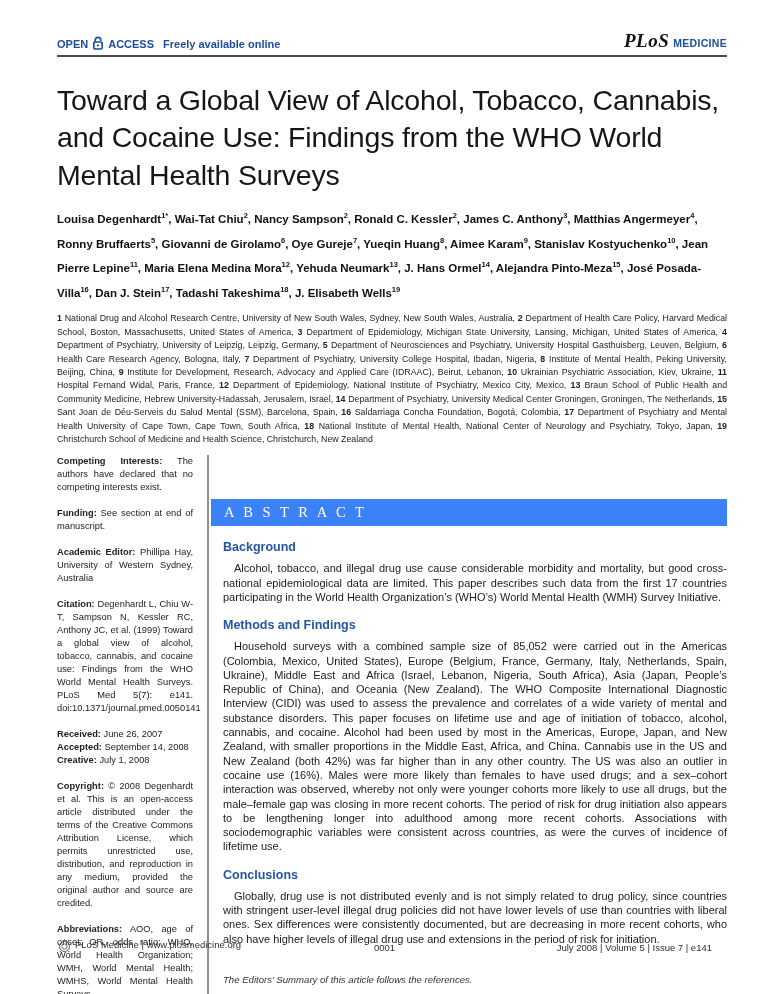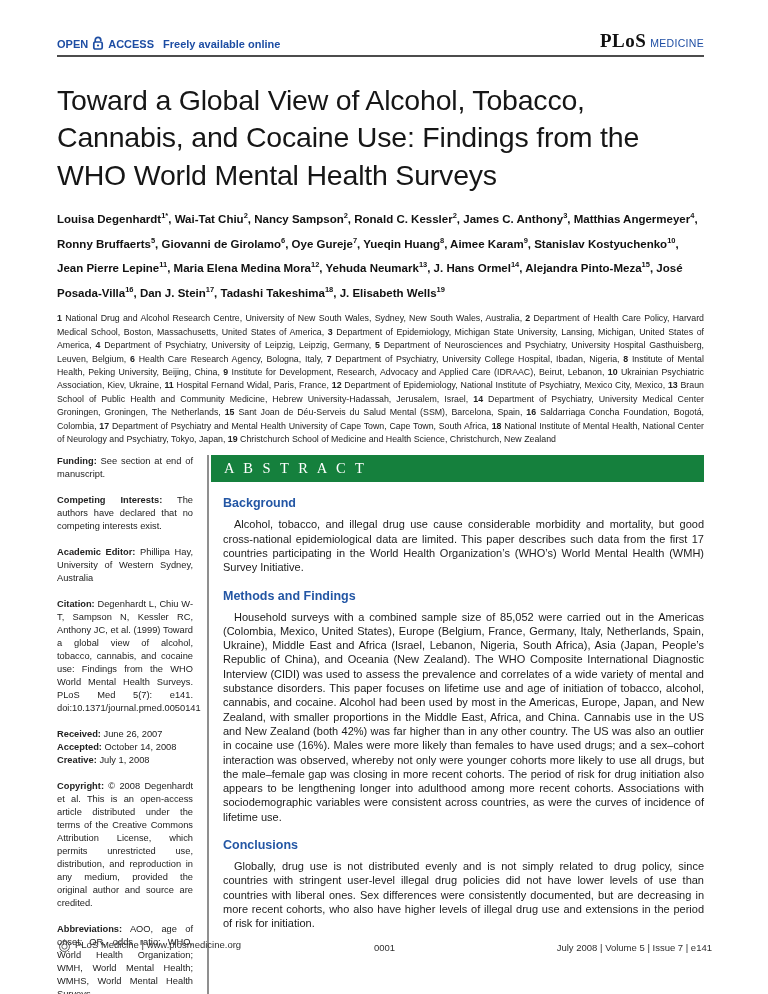--- a/index.html
+++ b/index.html
@@ -1,45 +1,45 @@
 <!DOCTYPE html>
 <html><head>
 <meta charset="utf-8">
 <style>
   * { margin: 0; padding: 0; box-sizing: border-box; }
   html, body { width: 768px; height: 994px; background: #ffffff; overflow: hidden; }
   body { font-family: "Liberation Sans", sans-serif; color: #1c1c1c; position: relative; }
-  .page { padding: 30px 64px 0 57px; position: relative; height: 994px; }
+  .page { padding: 30px 41px 0 57px; position: relative; height: 994px; }
 
   
   .topbar { display: flex; justify-content: space-between; align-items: flex-end; }
   .open-access { color: #1d4da3; font-size: 11px; font-weight: bold; display: flex; align-items: center; gap: 4px; }
   .open-access .freely { margin-left: 5px; }
   .lock { display: inline-block; }
   .journal-logo { display: flex; align-items: baseline; gap: 4px; }
-  .journal-logo .plos { font-family: "Liberation Serif", serif; font-size: 19px; font-weight: bold; color: #111; letter-spacing: 0.5px; }
-  .journal-logo .med { font-size: 10.5px; font-weight: normal; color: #1d4da3; letter-spacing: 0.3px; }
+  .journal-logo .plos { font-family: "Liberation Serif", serif; font-size: 19px; font-weight: bold; color: #111; letter-spacing: 0.5px; font-style: italic; }
+  .journal-logo .med { font-size: 10.5px; font-weight: bold; color: #1d4da3; letter-spacing: 0.3px; }
   .toprule { border: 0; border-top: 2px solid #4c4c4c; margin-top: 3px; }
 
   
   h1.title { margin-top: 25px; font-size: 28.5px; font-weight: 400; line-height: 1.31; color: #161616; letter-spacing: -0.2px; }
   .authors { margin-top: 11px; font-size: 11.5px; font-weight: bold; line-height: 22px; color: #111; }
   .authors sup { font-size: 7.5px; }
   span.author:not(:last-of-type)::after { content: ", "; }
   .affils { margin-top: 8px; font-size: 8.8px; line-height: 13.4px; text-align: justify; color: #222; }
   .affils b { font-weight: bold; }
 
   
   .columns { display: flex; margin-top: 9px; }
   .sidebar { width: 136px; flex: 0 0 136px; font-size: 9.3px; line-height: 13px; text-align: justify; color: #222; }
   .sidebar p { margin-bottom: 13px; }
   .sidebar .side-group p { margin-bottom: 0; }
   .sidebar .side-group { margin-bottom: 13px; }
   .abstract-col { flex: 1; margin-left: 14px; border-left: 2px solid #8f8f8f; padding-left: 2px; }
-  .abstract-bar { background: #15803d; color: #ffffff; font-family: "Liberation Serif", serif; font-size: 14.5px; height: 27px; line-height: 27px; padding-left: 13px; letter-spacing: 3px; }
+  .abstract-bar { background: #3b82f6; color: #ffffff; font-family: "Liberation Serif", serif; font-size: 14.5px; height: 27px; line-height: 27px; padding-left: 13px; letter-spacing: 3px; margin-top: 44px; }
   .abstract-col h3 { color: #2356a4; font-size: 12.5px; font-weight: bold; margin: 14px 0 7px 12px; }
   .abstract-col p.body { font-size: 11px; line-height: 14.3px; text-align: justify; text-indent: 11px; margin-left: 12px; color: #1b1b1b; }
   .abstract-col p.note { font-style: italic; font-size: 9.6px; color: #333; margin: 28px 0 14px 12px; }
 
   
   footer { position: absolute; left: 57px; right: 56px; top: 939px; font-size: 9.5px; color: #2e2e2e; display: flex; align-items: center; }
   .f-left { display: flex; align-items: flex-start; gap: 3px; }
   .f-center { position: absolute; left: 0; right: 0; text-align: center; }
   .f-right { margin-left: auto; }
 </style>
@@ -69,42 +69,43 @@
   <hr class="toprule">
 
   <h1 class="title">Toward a Global View of Alcohol, Tobacco, Cannabis, and Cocaine Use: Findings from the WHO World Mental Health Surveys</h1>
 
   <p class="authors"><span class="author"><span>Louisa Degenhardt</span><sup>1*</sup></span><span class="author"><span>Wai-Tat Chiu</span><sup>2</sup></span><span class="author"><span>Nancy Sampson</span><sup>2</sup></span><span class="author"><span>Ronald C. Kessler</span><sup>2</sup></span><span class="author"><span>James C. Anthony</span><sup>3</sup></span><span class="author"><span>Matthias Angermeyer</span><sup>4</sup></span><span class="author"><span>Ronny Bruffaerts</span><sup>5</sup></span><span class="author"><span>Giovanni de Girolamo</span><sup>6</sup></span><span class="author"><span>Oye Gureje</span><sup>7</sup></span><span class="author"><span>Yueqin Huang</span><sup>8</sup></span><span class="author"><span>Aimee Karam</span><sup>9</sup></span><span class="author"><span>Stanislav Kostyuchenko</span><sup>10</sup></span><span class="author"><span>Jean Pierre Lepine</span><sup>11</sup></span><span class="author"><span>Maria Elena Medina Mora</span><sup>12</sup></span><span class="author"><span>Yehuda Neumark</span><sup>13</sup></span><span class="author"><span>J. Hans Ormel</span><sup>14</sup></span><span class="author"><span>Alejandra Pinto-Meza</span><sup>15</sup></span><span class="author"><span>José Posada-Villa</span><sup>16</sup></span><span class="author"><span>Dan J. Stein</span><sup>17</sup></span><span class="author"><span>Tadashi Takeshima</span><sup>18</sup></span><span class="author"><span>J. Elisabeth Wells</span><sup>19</sup></span></p>
 
   <p class="affils"><span class="affil"><b>1</b> <span>National Drug and Alcohol Research Centre, University of New South Wales, Sydney, New South Wales, Australia,</span> </span><span class="affil"><b>2</b> <span>Department of Health Care Policy, Harvard Medical School, Boston, Massachusetts, United States of America,</span> </span><span class="affil"><b>3</b> <span>Department of Epidemiology, Michigan State University, Lansing, Michigan, United States of America,</span> </span><span class="affil"><b>4</b> <span>Department of Psychiatry, University of Leipzig, Leipzig, Germany,</span> </span><span class="affil"><b>5</b> <span>Department of Neurosciences and Psychiatry, University Hospital Gasthuisberg, Leuven, Belgium,</span> </span><span class="affil"><b>6</b> <span>Health Care Research Agency, Bologna, Italy,</span> </span><span class="affil"><b>7</b> <span>Department of Psychiatry, University College Hospital, Ibadan, Nigeria,</span> </span><span class="affil"><b>8</b> <span>Institute of Mental Health, Peking University, Beijing, China,</span> </span><span class="affil"><b>9</b> <span>Institute for Development, Research, Advocacy and Applied Care (IDRAAC), Beirut, Lebanon,</span> </span><span class="affil"><b>10</b> <span>Ukrainian Psychiatric Association, Kiev, Ukraine,</span> </span><span class="affil"><b>11</b> <span>Hospital Fernand Widal, Paris, France,</span> </span><span class="affil"><b>12</b> <span>Department of Epidemiology, National Institute of Psychiatry, Mexico City, Mexico,</span> </span><span class="affil"><b>13</b> <span>Braun School of Public Health and Community Medicine, Hebrew University-Hadassah, Jerusalem, Israel,</span> </span><span class="affil"><b>14</b> <span>Department of Psychiatry, University Medical Center Groningen, Groningen, The Netherlands,</span> </span><span class="affil"><b>15</b> <span>Sant Joan de Déu-Serveis du Salud Mental (SSM), Barcelona, Spain,</span> </span><span class="affil"><b>16</b> <span>Saldarriaga Concha Foundation, Bogotá, Colombia,</span> </span><span class="affil"><b>17</b> <span>Department of Psychiatry and Mental Health University of Cape Town, Cape Town, South Africa,</span> </span><span class="affil"><b>18</b> <span>National Institute of Mental Health, National Center of Neurology and Psychiatry, Tokyo, Japan,</span> </span><span class="affil"><b>19</b> <span>Christchurch School of Medicine and Health Science, Christchurch, New Zealand</span> </span></p>
 
   <div class="columns">
     <aside class="sidebar">
+      <p><b>Competing Interests:</b> <span>The authors have declared that no competing interests exist.</span></p>
       <p><b>Funding:</b> <span>See section at end of manuscript.</span></p>
-      <p><b>Competing Interests:</b> <span>The authors have declared that no competing interests exist.</span></p>
       <p><b>Academic Editor:</b> <span>Phillipa Hay, University of Western Sydney, Australia</span></p>
       <p><b>Citation:</b> <span>Degenhardt L, Chiu W-T, Sampson N, Kessler RC, Anthony JC, et al. (1999) Toward a global view of alcohol, tobacco, cannabis, and cocaine use: Findings from the WHO World Mental Health Surveys. PLoS Med 5(7): e141. doi:10.1371/journal.pmed.0050141</span></p>
       <div class="side-group">
         <p><b>Received:</b> <span>June 26, 2007</span></p>
-        <p><b>Accepted:</b> <span>October 14, 2008</span></p>
+        <p><b>Accepted:</b> <span>September 14, 2008</span></p>
         <p><b>Creative:</b> <span>July 1, 2008</span></p>
       </div>
       <p><b>Copyright:</b> <span>© 2008 Degenhardt et al. This is an open-access article distributed under the terms of the Creative Commons Attribution License, which permits unrestricted use, distribution, and reproduction in any medium, provided the original author and source are credited.</span></p>
       <p><b>Abbreviations:</b> <span>AOO, age of onset; OR, odds ratio; WHO, World Health Organization; WMH, World Mental Health; WMHS, World Mental Health Surveys</span></p>
       <p><b></b><span>* To whom correspondence should be addressed. E-mail: l.degenhardt@unsw.edu.au</span></p>
     </aside>
 
     <div class="abstract-col">
       <div class="abstract-bar"><span>A B S T R A C T</span></div>
       <h3>Background</h3>
       <p class="body">Alcohol, tobacco, and illegal drug use cause considerable morbidity and mortality, but good cross-national epidemiological data are limited. This paper describes such data from the first 17 countries participating in the World Health Organization’s (WHO’s) World Mental Health (WMH) Survey Initiative.</p>
       <h3>Methods and Findings</h3>
       <p class="body">Household surveys with a combined sample size of 85,052 were carried out in the Americas (Colombia, Mexico, United States), Europe (Belgium, France, Germany, Italy, Netherlands, Spain, Ukraine), Middle East and Africa (Israel, Lebanon, Nigeria, South Africa), Asia (Japan, People’s Republic of China), and Oceania (New Zealand). The WHO Composite International Diagnostic Interview (CIDI) was used to assess the prevalence and correlates of a wide variety of mental and substance disorders. This paper focuses on lifetime use and age of initiation of tobacco, alcohol, cannabis, and cocaine. Alcohol had been used by most in the Americas, Europe, Japan, and New Zealand, with smaller proportions in the Middle East, Africa, and China. Cannabis use in the US and New Zealand (both 42%) was far higher than in any other country. The US was also an outlier in cocaine use (16%). Males were more likely than females to have used drugs; and a sex–cohort interaction was observed, whereby not only were younger cohorts more likely to use all drugs, but the male–female gap was closing in more recent cohorts. The period of risk for drug initiation also appears to be lengthening longer into adulthood among more recent cohorts. Associations with sociodemographic variables were consistent across countries, as were the curves of incidence of lifetime use.</p>
       <h3>Conclusions</h3>
       <p class="body">Globally, drug use is not distributed evenly and is not simply related to drug policy, since countries with stringent user-level illegal drug policies did not have lower levels of use than countries with liberal ones. Sex differences were consistently documented, but are decreasing in more recent cohorts, who also have higher levels of illegal drug use and extensions in the period of risk for initiation.</p>
+      <p class="note">The Editors’ Summary of this article follows the references.</p>
     </div>
   </div>
 
   <footer>
     <div class="f-left">
       <span>
         <svg width="15" height="15" viewBox="0 0 15 15">
           <circle cx="7.5" cy="7.5" r="5" fill="none" stroke="#555" stroke-width="1"></circle>
           <circle cx="7.5" cy="7.5" r="2.6" fill="none" stroke="#555" stroke-width="0.9"></circle>
           <circle cx="7.5" cy="0.9" r="0.7" fill="#555"></circle>

